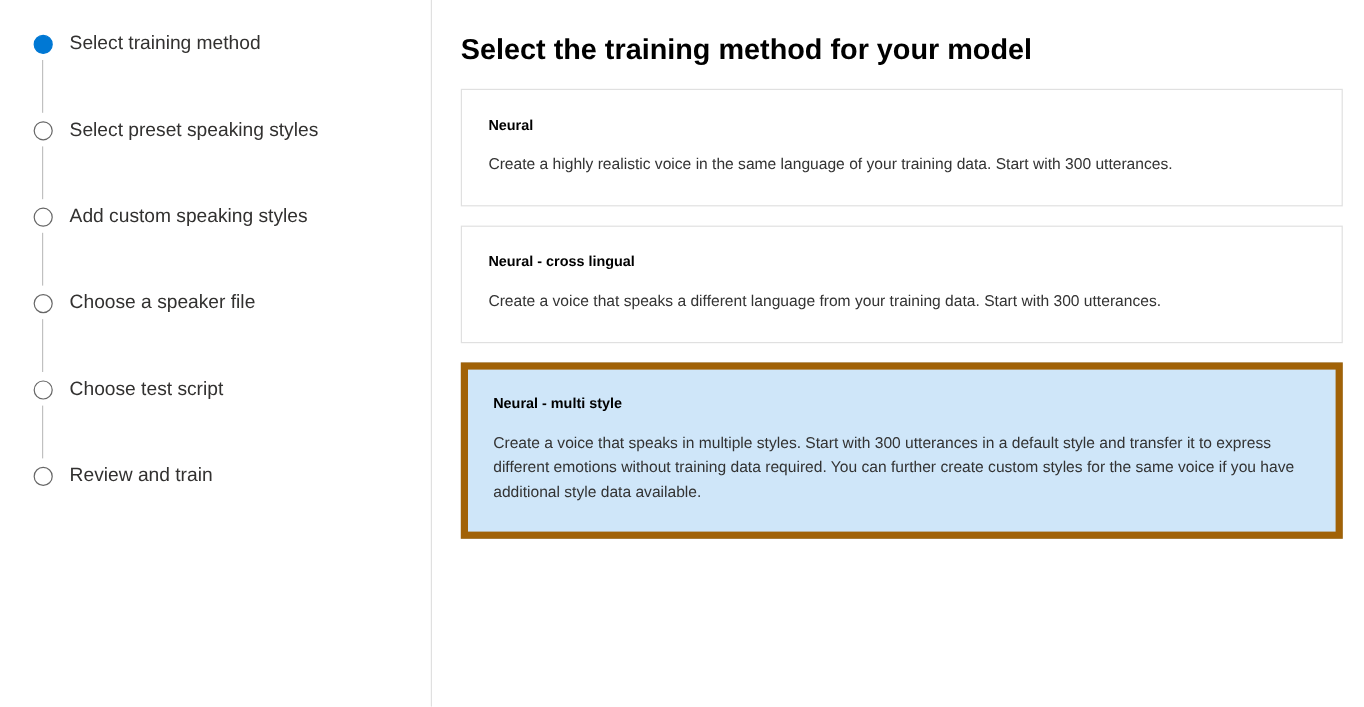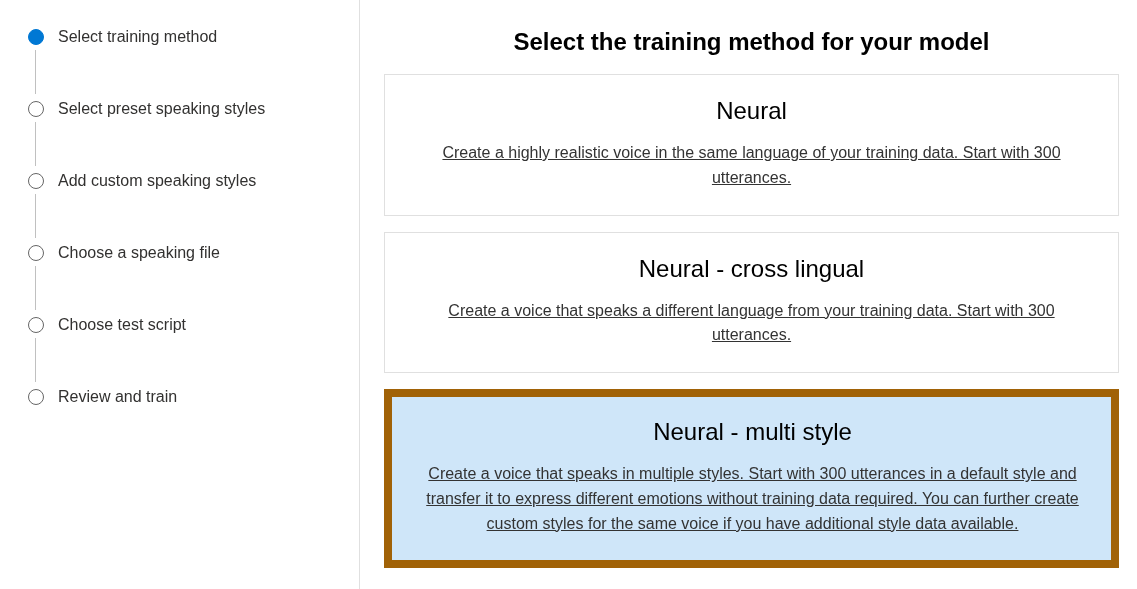--- a/index.html
+++ b/index.html
@@ -1,19 +1,18 @@
 <!DOCTYPE html>
 <html><head>
   <meta charset="utf-8">
   <style>
     * {
       margin: 0;
       padding: 0;
       box-sizing: border-box;
-      text-align: center;
     }
     body {
       font-family: 'Segoe UI', Tahoma, Geneva, Verdana, sans-serif;
       background: #fff;
       color: #333;
       width: 1137px;
       height: 589px;
       display: flex;
       overflow: hidden;
     }
@@ -78,35 +77,34 @@
       margin-bottom: 18px;
     }
     .option-card {
       border: 1px solid #e0e0e0;
       padding: 22px 22px 24px 22px;
       margin-bottom: 16px;
       cursor: pointer;
       background: #fff;
     }
     .option-card.selected {
-      border: 8px solid #a16207;
+      border: 6px solid #a16207;
       background: #cfe6f9;
       padding: 21px 19px 23px 21px;
     }
     .option-title {
-      font-size: 24px;
-      font-weight: 400;
+      font-size: 12px;
+      font-weight: 700;
       color: #000;
       margin-bottom: 16px;
     }
     .option-desc {
-      font-size: 16px;
+      font-size: 13px;
       line-height: 1.55;
       color: #333;
-      text-decoration: underline;
     }
   </style>
 </head>
 <body>
 
 <nav class="sidebar">
   <ul class="step-list">
     <li class="step-item active">
       <span class="step-indicator"></span>
       <span class="step-line"></span>
@@ -118,21 +116,21 @@
       <span class="step-label">Select preset speaking styles</span>
     </li>
     <li class="step-item">
       <span class="step-indicator"></span>
       <span class="step-line"></span>
       <span class="step-label">Add custom speaking styles</span>
     </li>
     <li class="step-item">
       <span class="step-indicator"></span>
       <span class="step-line"></span>
-      <span class="step-label">Choose a speaking file</span>
+      <span class="step-label">Choose a speaker file</span>
     </li>
     <li class="step-item">
       <span class="step-indicator"></span>
       <span class="step-line"></span>
       <span class="step-label">Choose test script</span>
     </li>
     <li class="step-item">
       <span class="step-indicator"></span>
 
       <span class="step-label">Review and train</span>

